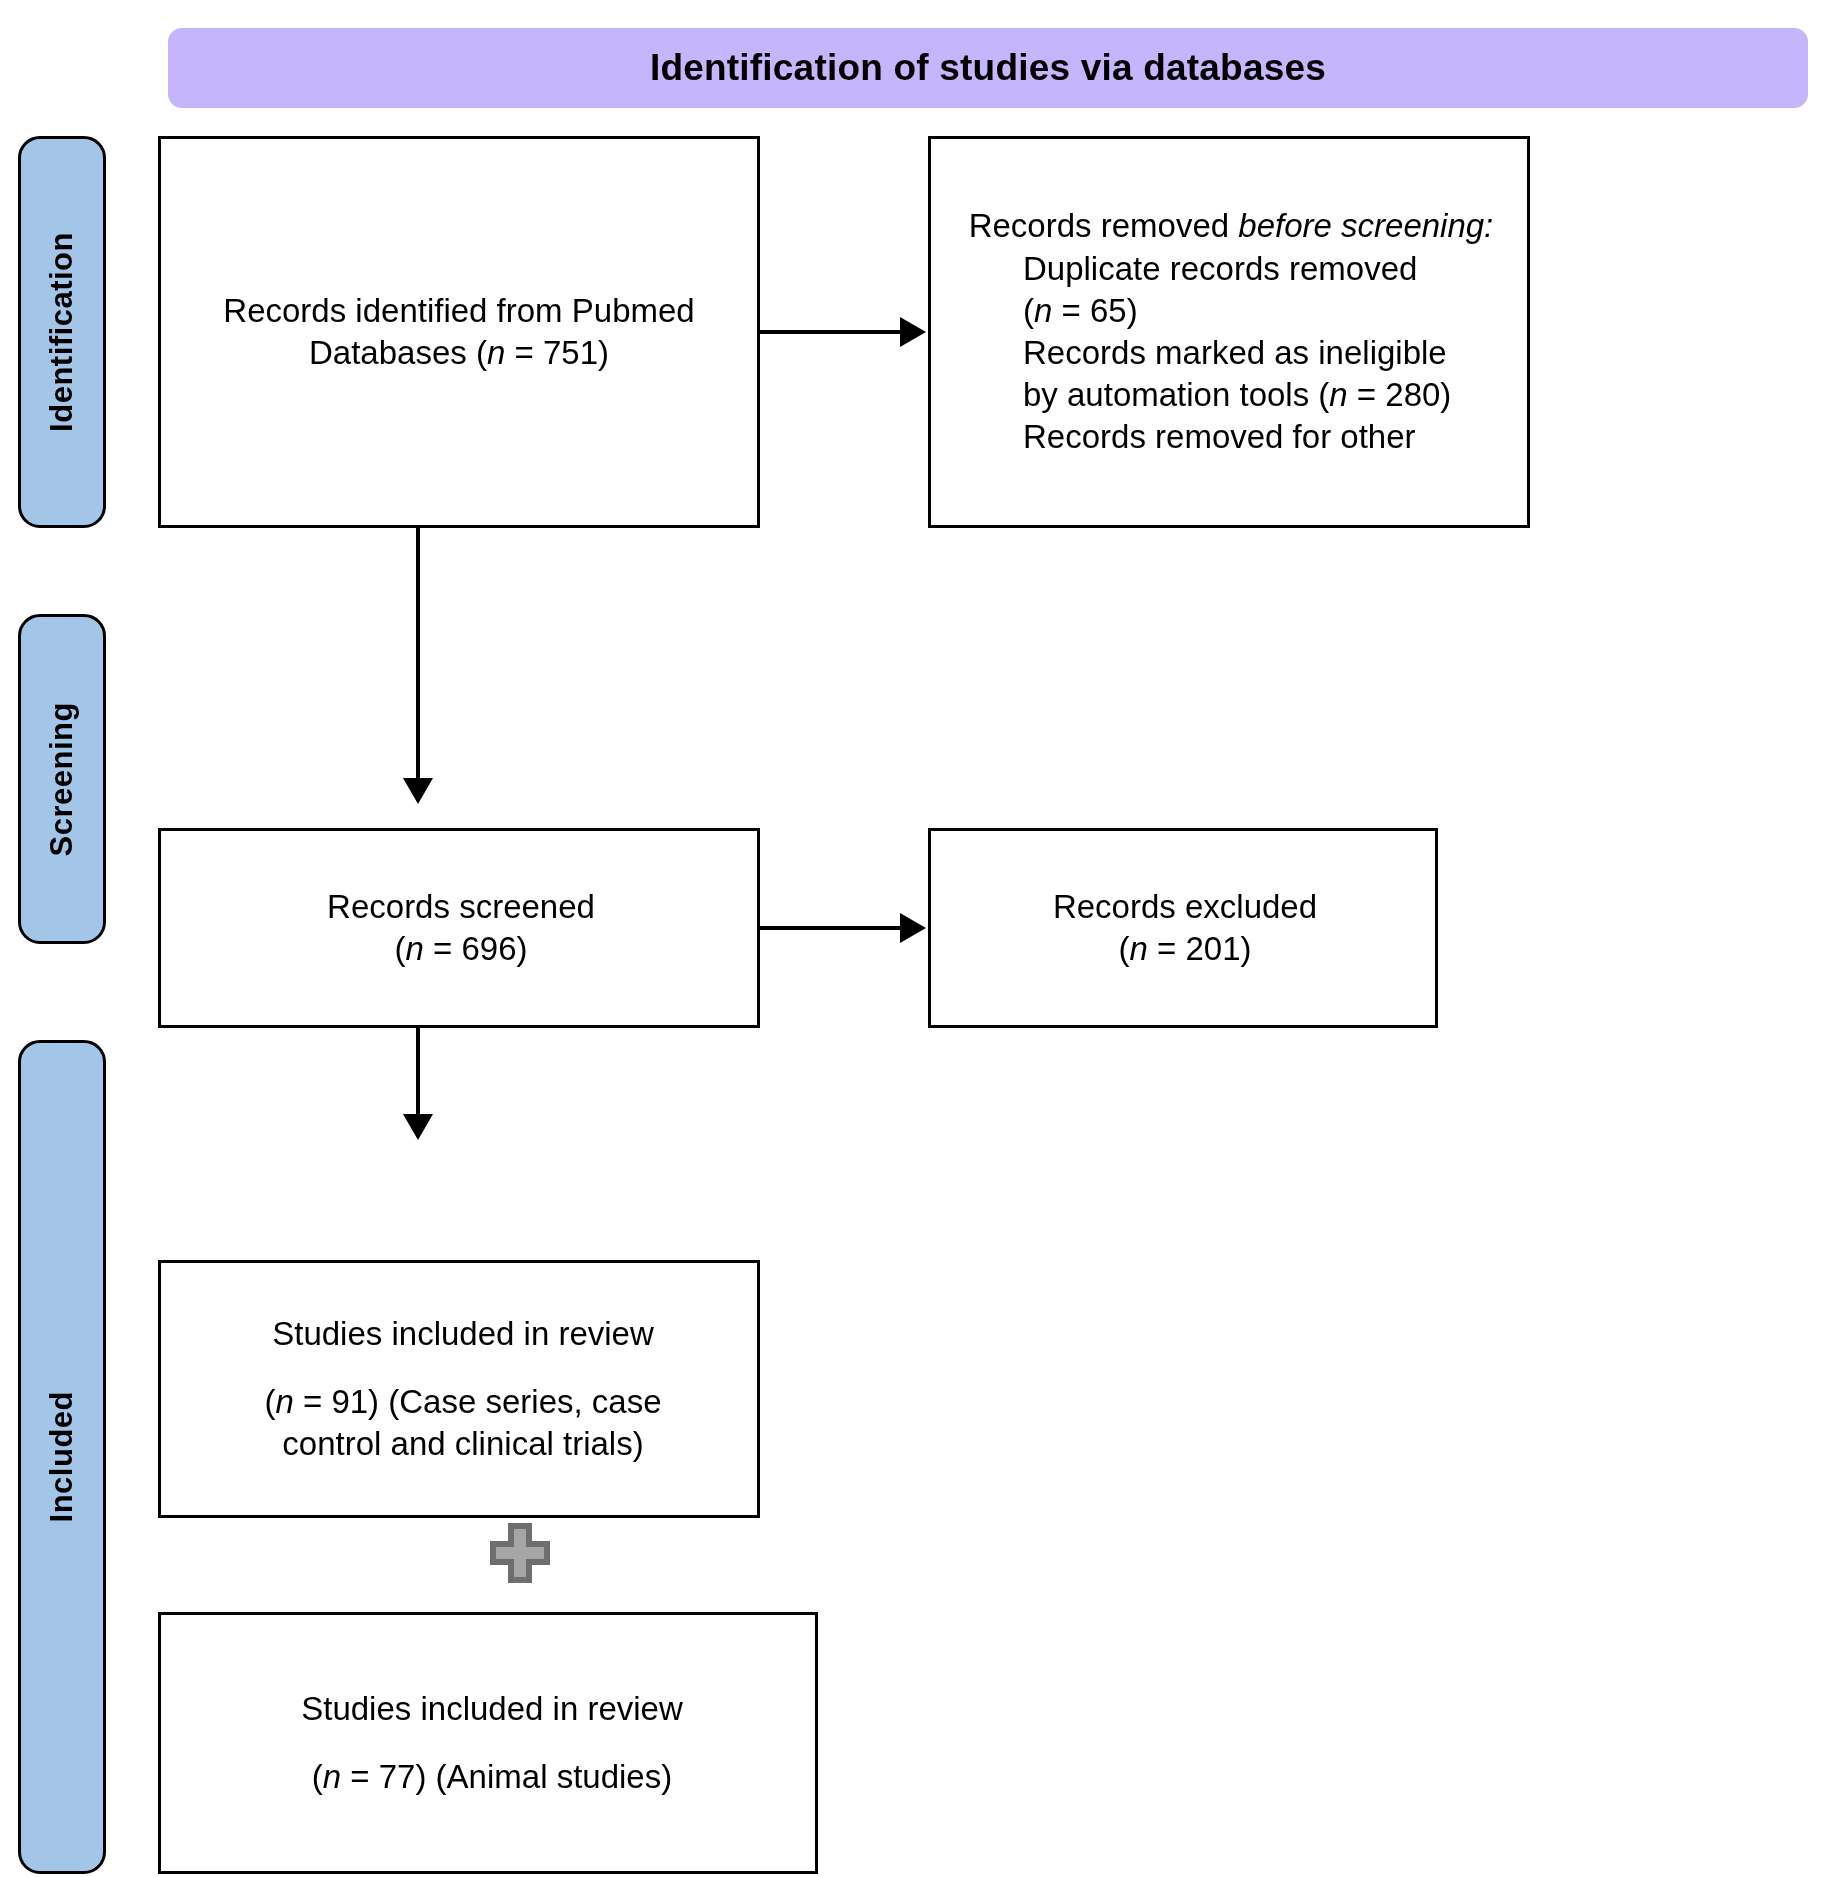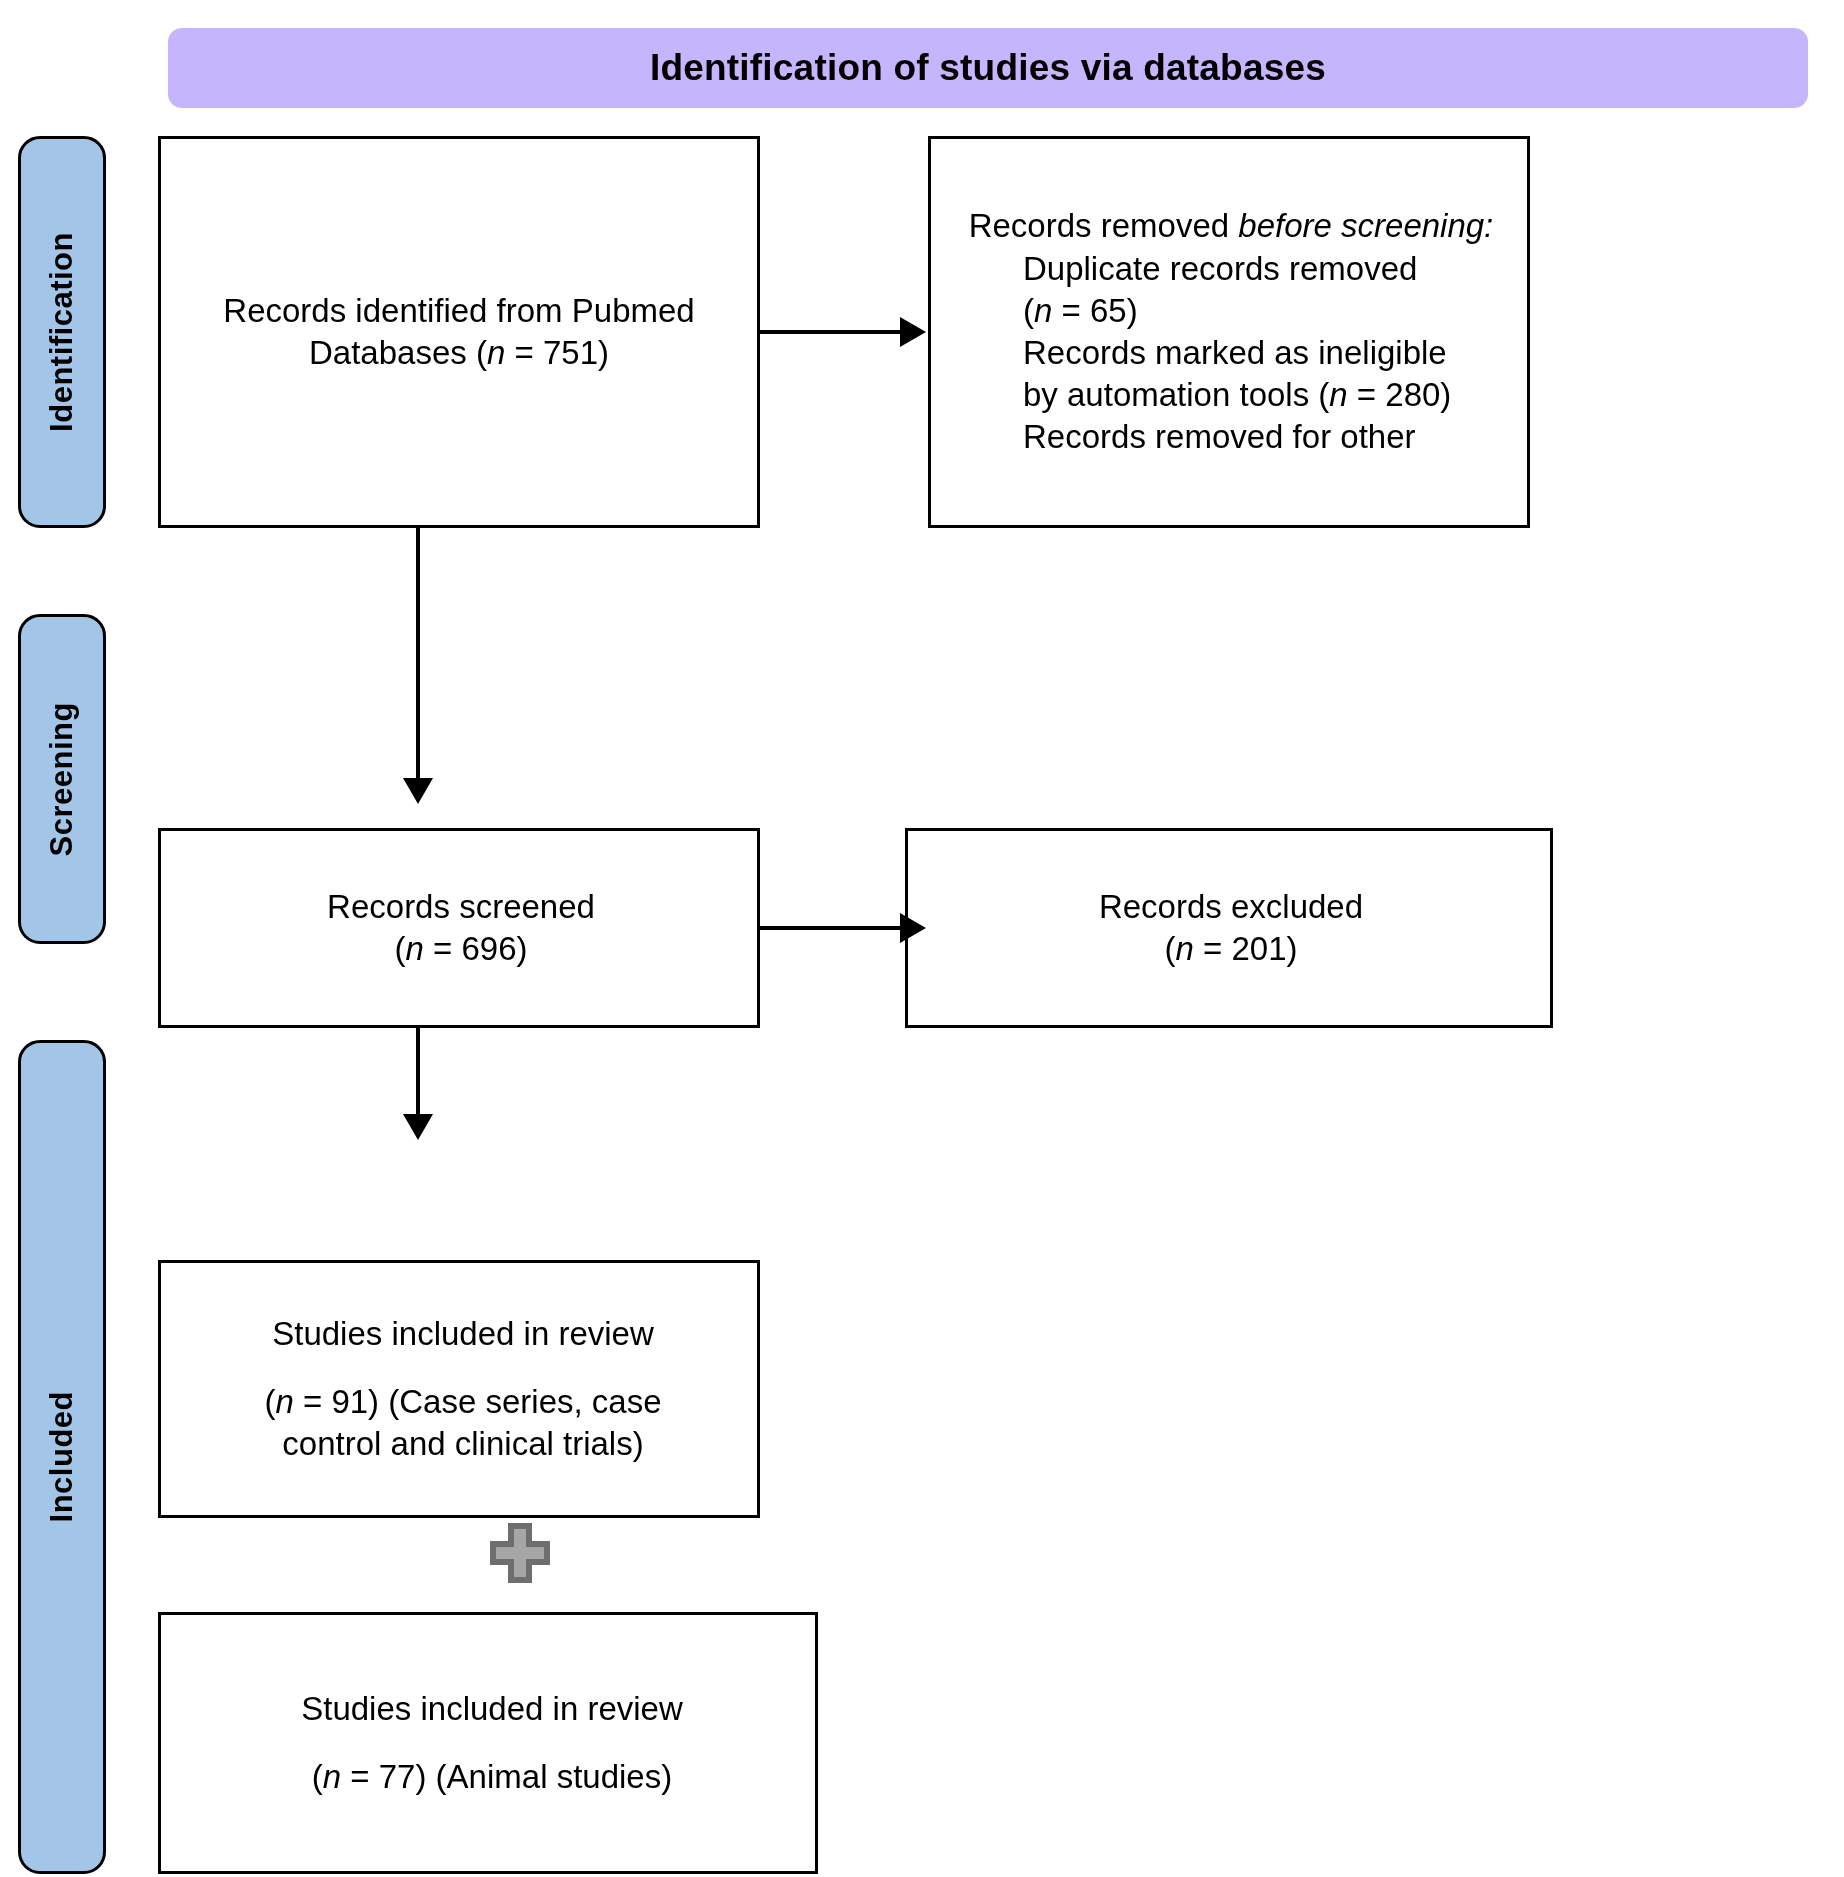--- a/index.html
+++ b/index.html
@@ -96,21 +96,21 @@
   #box-removed .ptext { text-align: left; padding: 0 30px 0 34px; }
   .indent { padding-left: 58px; display: block; }
   .hang { display: block; text-align: center; }
 
   #box-screened {
     left: 158px; top: 828px; width: 602px; height: 200px;
   }
   #box-screened .ptext { text-align: left; padding: 0 30px 0 34px; }
 
   #box-excluded {
-    left: 905px; top: 828px; width: 648px; height: 200px;
+    left: 928px; top: 828px; width: 510px; height: 200px;
   }
   #box-excluded .ptext { text-align: left; padding: 0 30px 0 34px; }
 
   #box-included-human {
     left: 158px; top: 1260px; width: 602px; height: 258px;
   }
   #box-included-human .ptext { text-align: left; padding: 0 24px 0 32px; }
 
   #box-included-animal {
     left: 158px; top: 1612px; width: 660px; height: 262px;

